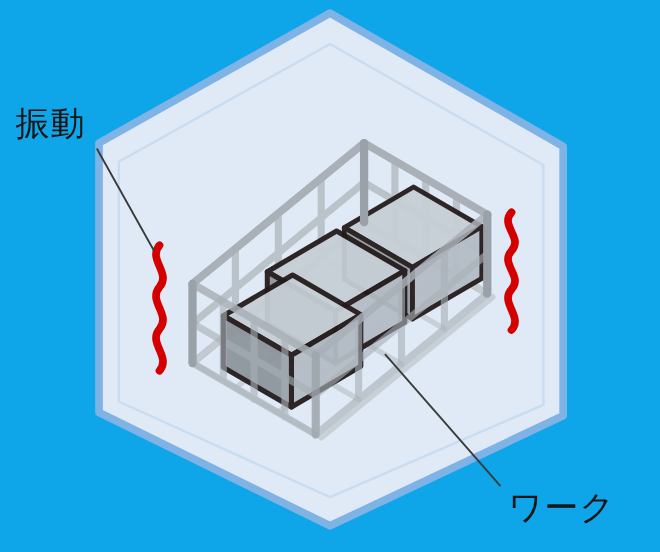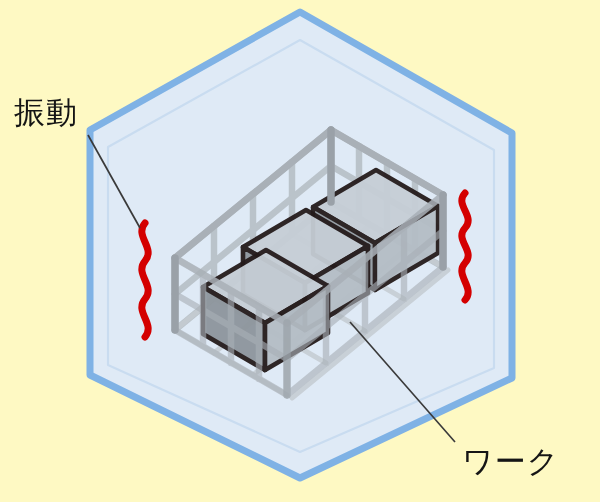--- a/index.html
+++ b/index.html
@@ -4,21 +4,21 @@
 <style>
   html, body {
     margin: 0;
     padding: 0;
     background: #ffffff;
   }
   #stage {
     position: relative;
     width: 600px;
     height: 502px;
-    background: #fef9c3;
+    background: #0ea5e9;
     overflow: hidden;
     font-family: "Liberation Sans", "DejaVu Sans", sans-serif;
   }
   svg.diagram {
     position: absolute;
     left: 0;
     top: 0;
     width: 600px;
     height: 502px;
     display: block;

